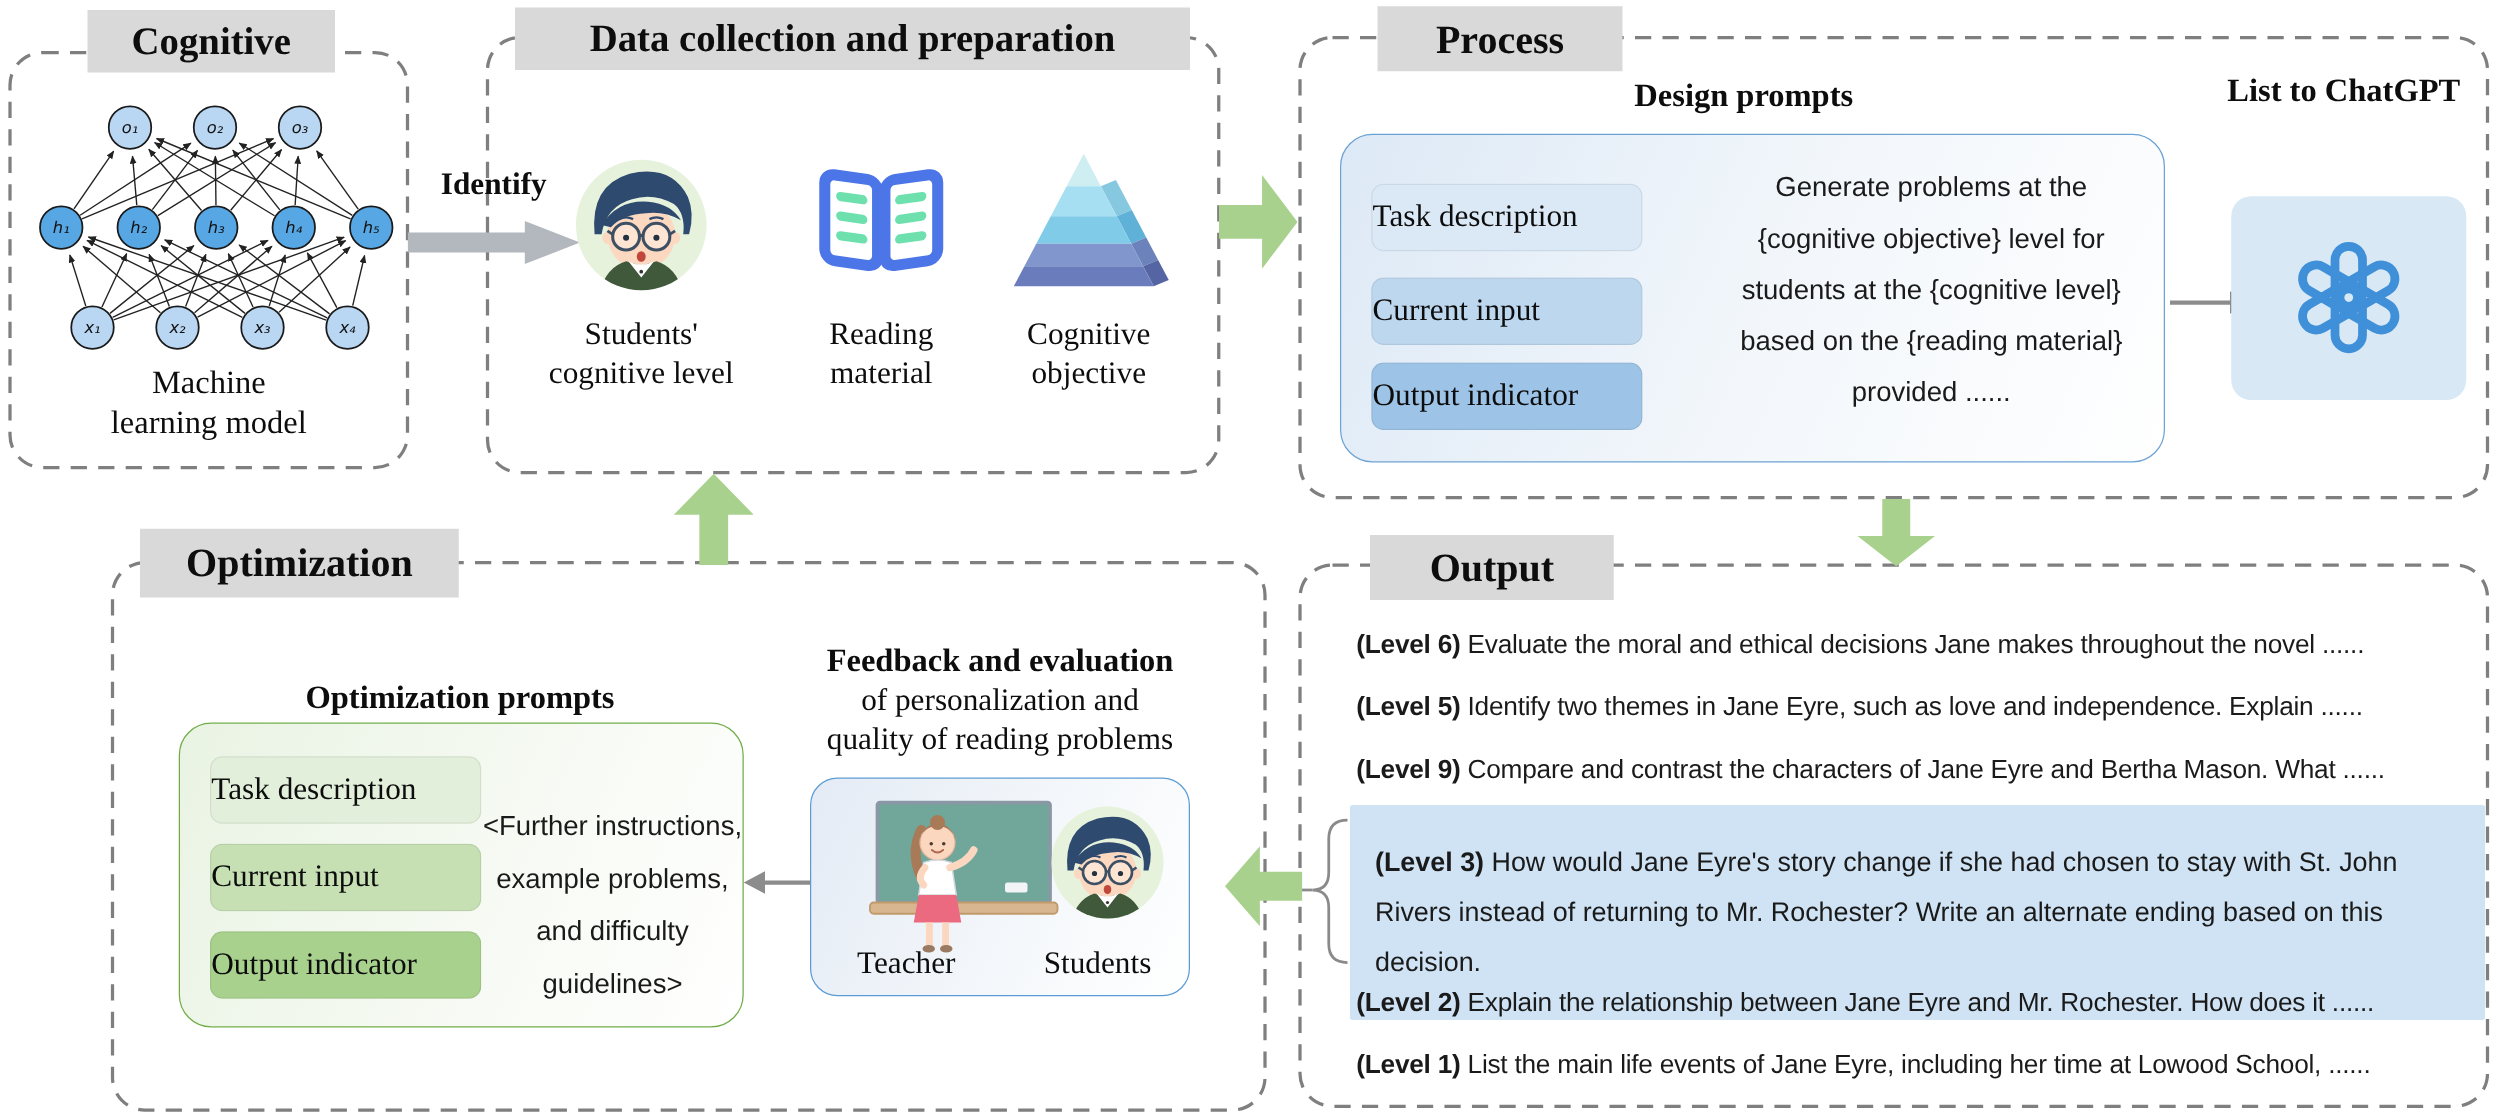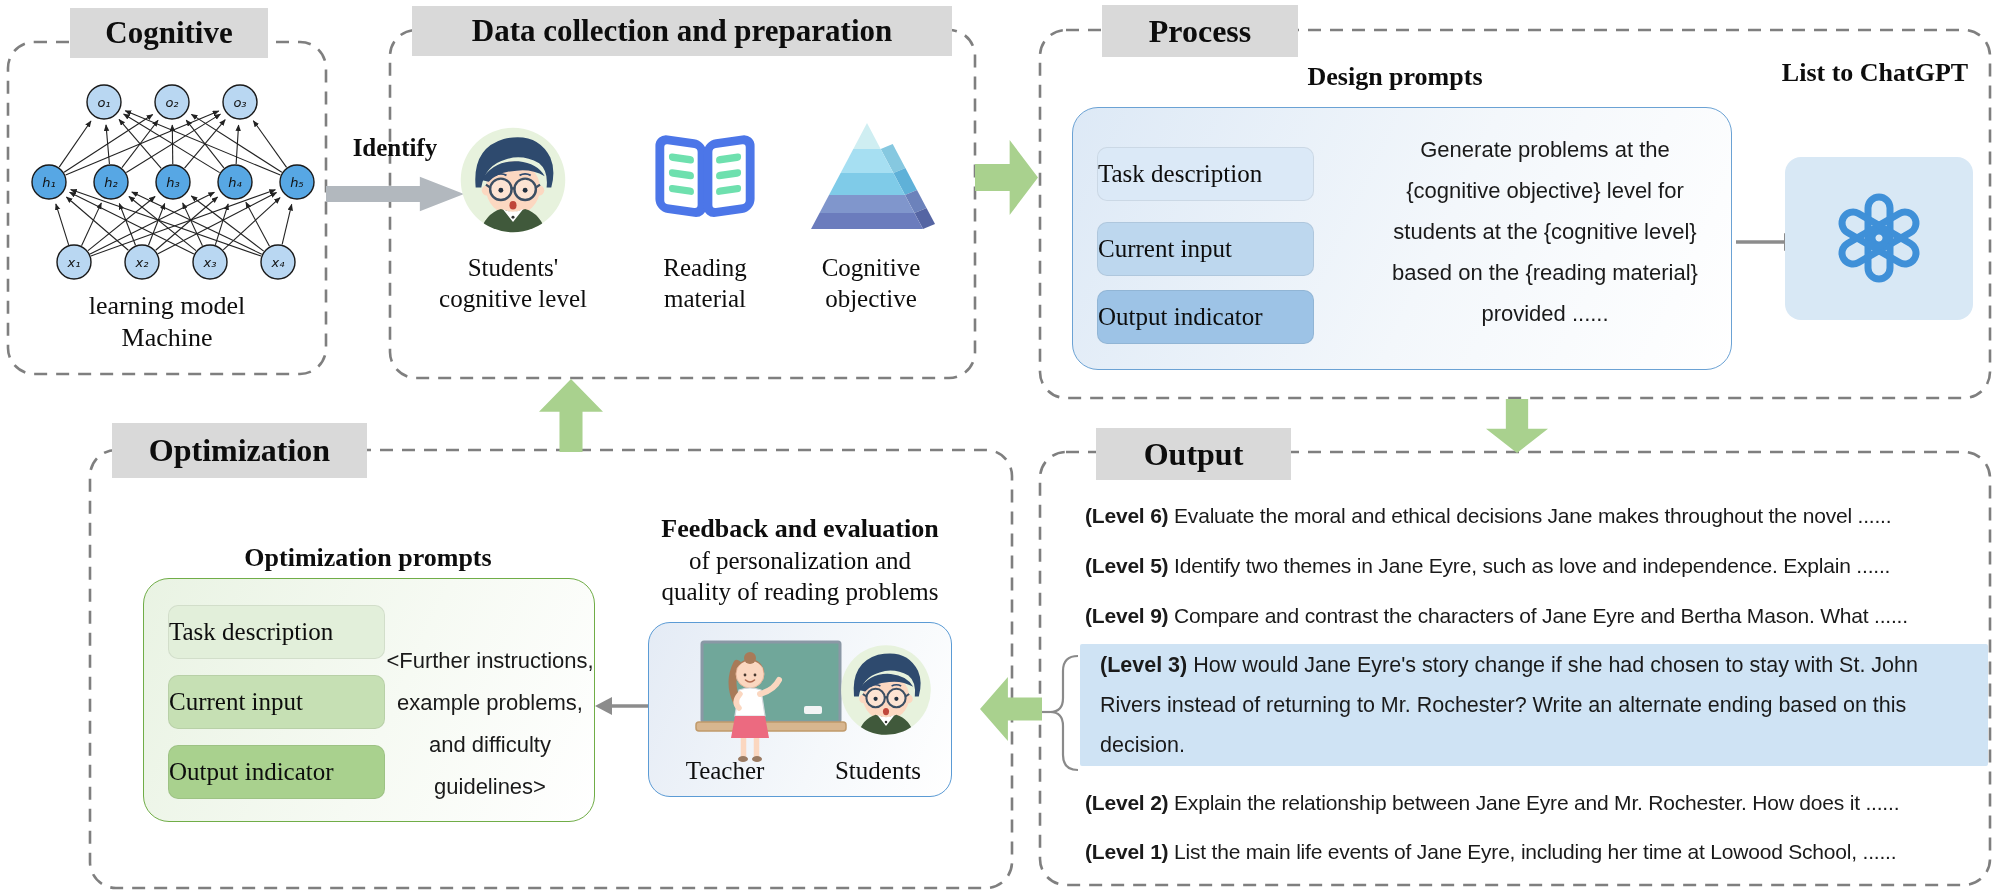--- a/index.html
+++ b/index.html
@@ -27,21 +27,21 @@
   .comp{position:absolute;left:25px;width:215px;height:52px;border-radius:10px;text-align:left;
         font:25px/52px "Liberation Serif",serif;color:#0d0d0d;border:1px solid rgba(0,0,0,0.07);z-index:4;}
   .textlines{position:absolute;z-index:3;text-align:center;color:#1a1a1a;margin-top:12px;}
   #prompt-lines{left:1365px;top:117px;width:360px;font-size:22px;line-height:41px;}
   #note-lines{left:365px;top:628px;width:250px;font-size:22px;line-height:42px;}
   #ml-caption{left:37px;top:290px;width:260px;font:26px/32px "Liberation Serif",serif;position:absolute;
         text-align:center;z-index:3;color:#0d0d0d;}
   #output-panel{position:absolute;left:1040px;top:452px;width:950px;height:433px;z-index:3;}
   .lvrow{position:absolute;left:45px;white-space:nowrap;font-size:21px;line-height:27px;letter-spacing:-0.2px;color:#1a1a1a;}
   .lvrow b,.level3 b{font-weight:700;}
-  .level3{position:absolute;left:40px;top:192px;width:868px;padding:1px 20px;font-size:21.5px;
+  .level3{position:absolute;left:40px;top:192px;width:868px;padding:26px 20px;font-size:21.5px;
         line-height:40px;color:#1a1a1a;border-radius:2px;}
   #feedback-head{position:absolute;left:630px;top:512px;width:340px;z-index:3;text-align:center;
         font-family:"Liberation Serif",serif;color:#0d0d0d;}
   #feedback-head .b1{font-size:26px;font-weight:bold;line-height:33px;}
   #feedback-head .b2{font-size:25px;line-height:31px;}
   .rolelabel{position:absolute;z-index:4;text-align:center;font:25px/30px "Liberation Serif",serif;color:#0d0d0d;}
 </style>
 </head>
 <body>
 
@@ -141,22 +141,22 @@
       <circle cx="283" cy="118" r="17" fill="#57a7e4" stroke="#1a1a1a" stroke-width="1.4"></circle>
       <text x="283" y="122.5" text-anchor="middle" style="font:italic 13px &quot;DejaVu Sans&quot;,sans-serif;fill:#111">h₅</text>
       <circle cx="90" cy="38" r="17" fill="#b9d7f2" stroke="#1a1a1a" stroke-width="1.4"></circle>
       <text x="90" y="42.5" text-anchor="middle" style="font:italic 13px &quot;DejaVu Sans&quot;,sans-serif;fill:#111">o₁</text>
       <circle cx="158" cy="38" r="17" fill="#b9d7f2" stroke="#1a1a1a" stroke-width="1.4"></circle>
       <text x="158" y="42.5" text-anchor="middle" style="font:italic 13px &quot;DejaVu Sans&quot;,sans-serif;fill:#111">o₂</text>
       <circle cx="226" cy="38" r="17" fill="#b9d7f2" stroke="#1a1a1a" stroke-width="1.4"></circle>
       <text x="226" y="42.5" text-anchor="middle" style="font:italic 13px &quot;DejaVu Sans&quot;,sans-serif;fill:#111">o₃</text>
     </svg>
   <div id="ml-caption">
+      <div>Machine</div>
       <div>learning model</div>
-      <div>Machine</div>
     </div>
 
   <div class="h-serif" style="left:330px;top:134px;width:130px;font-size:25px;">Identify</div>
 
   <div class="title" style="left:412px;top:6px;width:540px;height:50px;font-size:31px;line-height:50px;">Data collection and preparation</div>
 
   <div class="icon" style="left:457px;top:124px;width:112px;height:112px;" id="avatar1"><svg width="100%" height="100%" viewBox="-60 -60 120 120">
         <clipPath id="cp1">
           <circle r="56"></circle>
         </clipPath>

